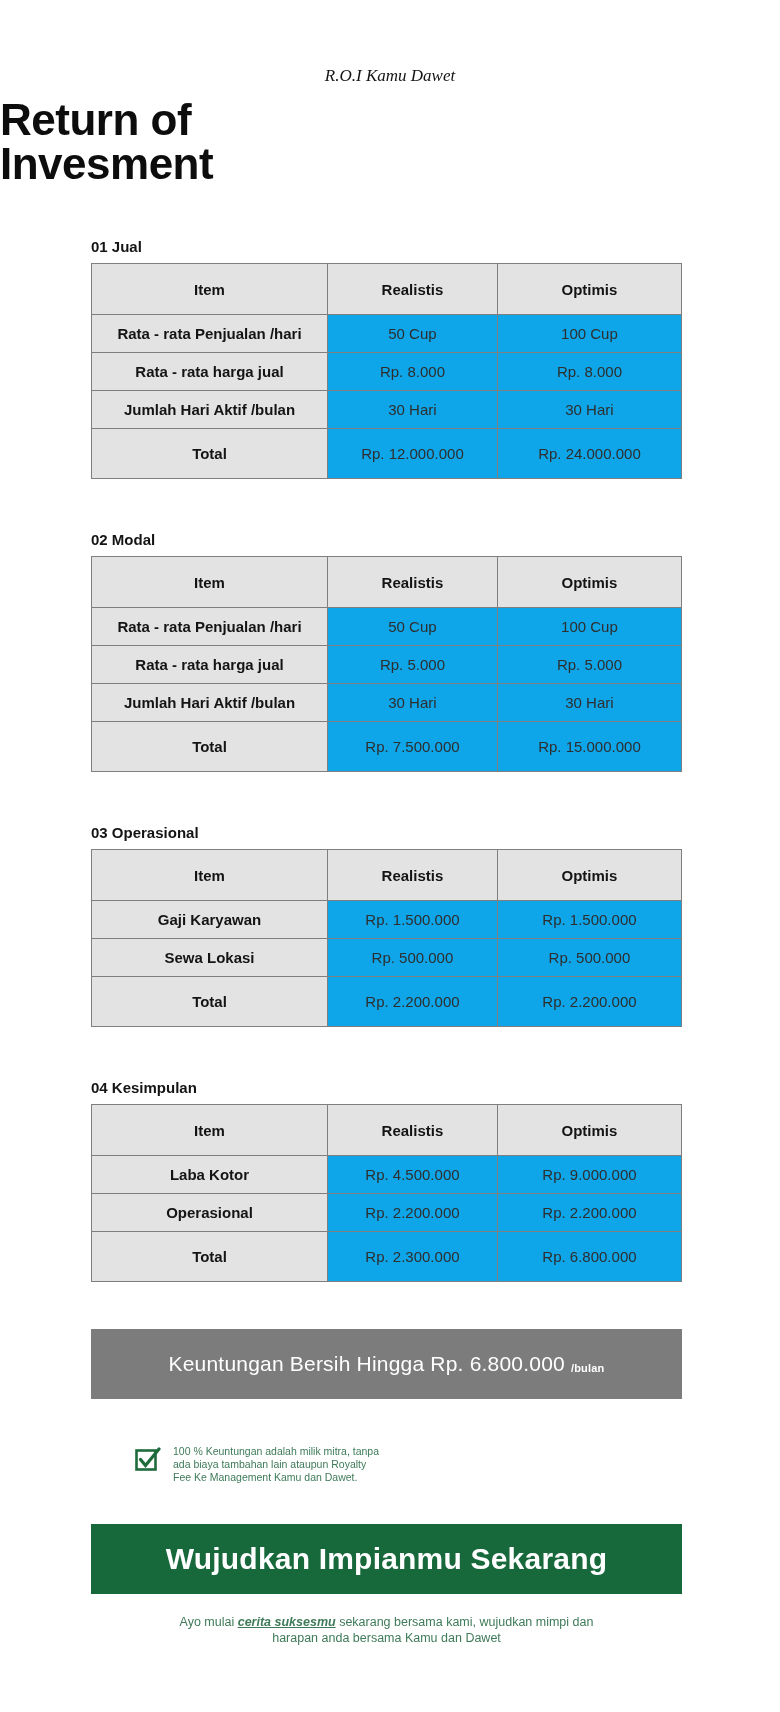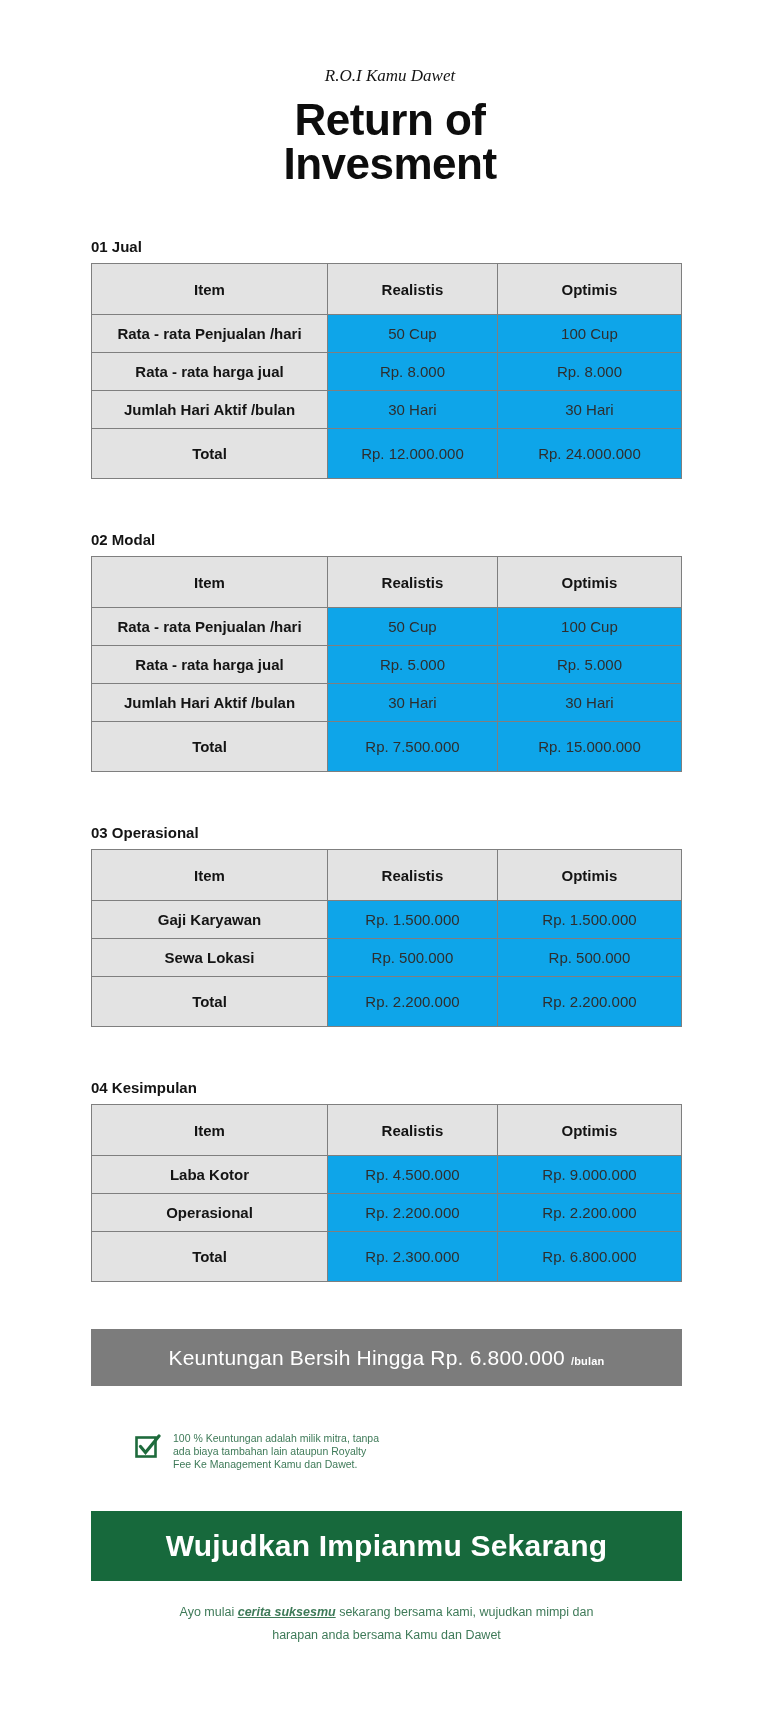--- a/index.html
+++ b/index.html
@@ -15,21 +15,21 @@
   .eyebrow {
     padding-top:66px;
     text-align:center;
     font-family:"Liberation Serif", serif;
     font-style:italic;
     font-size:17px;
     color:#141414;
   }
   .title {
     margin-top:12px;
-    text-align:center;
+    text-align:left;
     font-size:44px;
     line-height:44px;
     font-weight:bold;
     letter-spacing:-0.5px;
     color:#0d0d0d;
   }
   .content { width:591px; margin-left:91px; }
   .section { margin-top:0; }
   .section .label {
     margin-top:52px;
@@ -59,21 +59,21 @@
   table.roi td { height:38px; color:#2e2e2e; background:#0ea5e9; }
   table.roi td.item {
     background:#e3e3e3;
     font-weight:bold;
     color:#141414;
     margin-left:27px;
   }
   table.roi tr.total-row td { height:50px; }
   .summary-banner {
     margin-top:47px;
-    height:57px;
+    height:70px;
     display:flex;
     align-items:center;
     justify-content:center;
     color:#ffffff;
     font-size:21px;
     letter-spacing:0.2px;
   }
   .summary-banner .per-month {
     font-size:11px;
     font-weight:bold;
@@ -103,21 +103,21 @@
     color:#ffffff;
     font-size:30px;
     font-weight:bold;
     letter-spacing:0.2px;
   }
   .footer {
     margin:20px auto 0 auto;
     max-width:430px;
     text-align:center;
     font-size:12.5px;
-    line-height:23px;
+    line-height:16px;
     color:#3e7a58;
   }
   .footer .hl {
     font-weight:bold;
     font-style:italic;
     text-decoration:underline;
   }
 </style>
 </head>
 <body>

